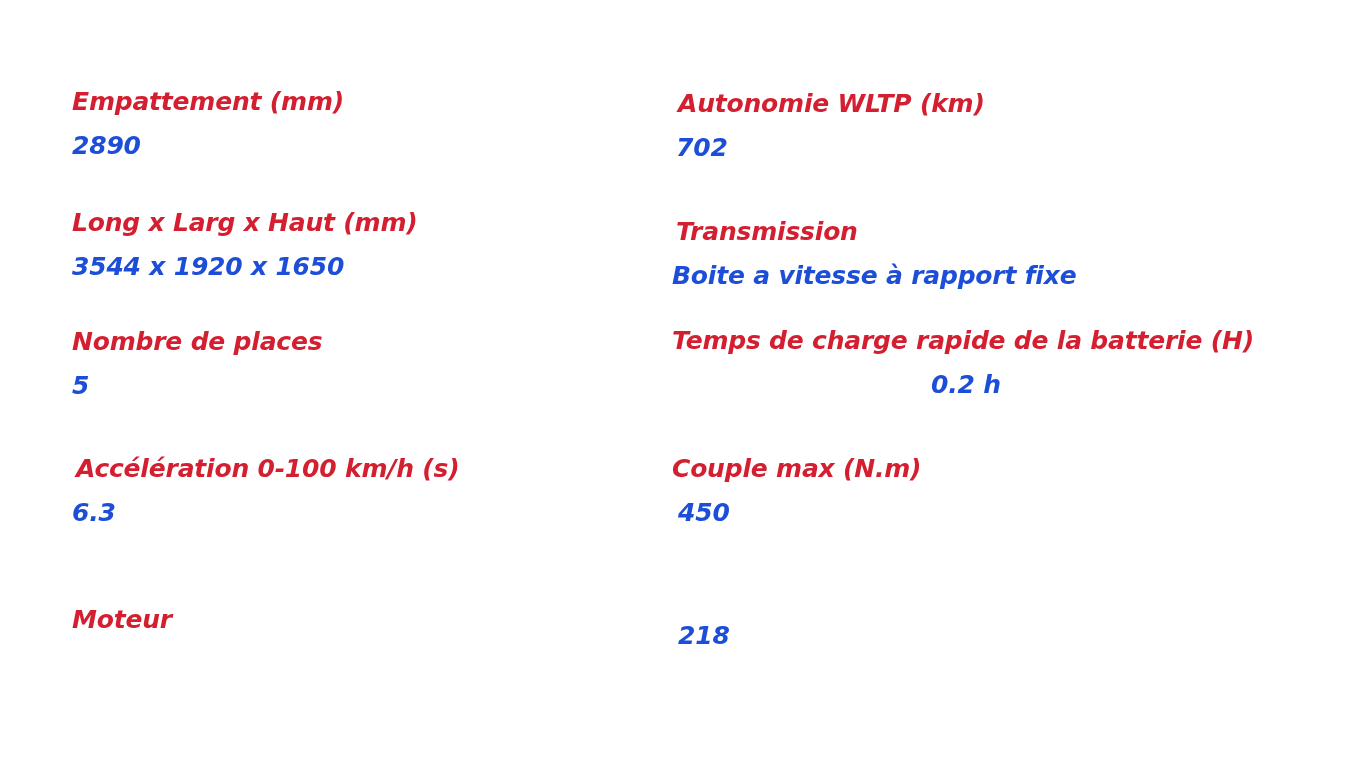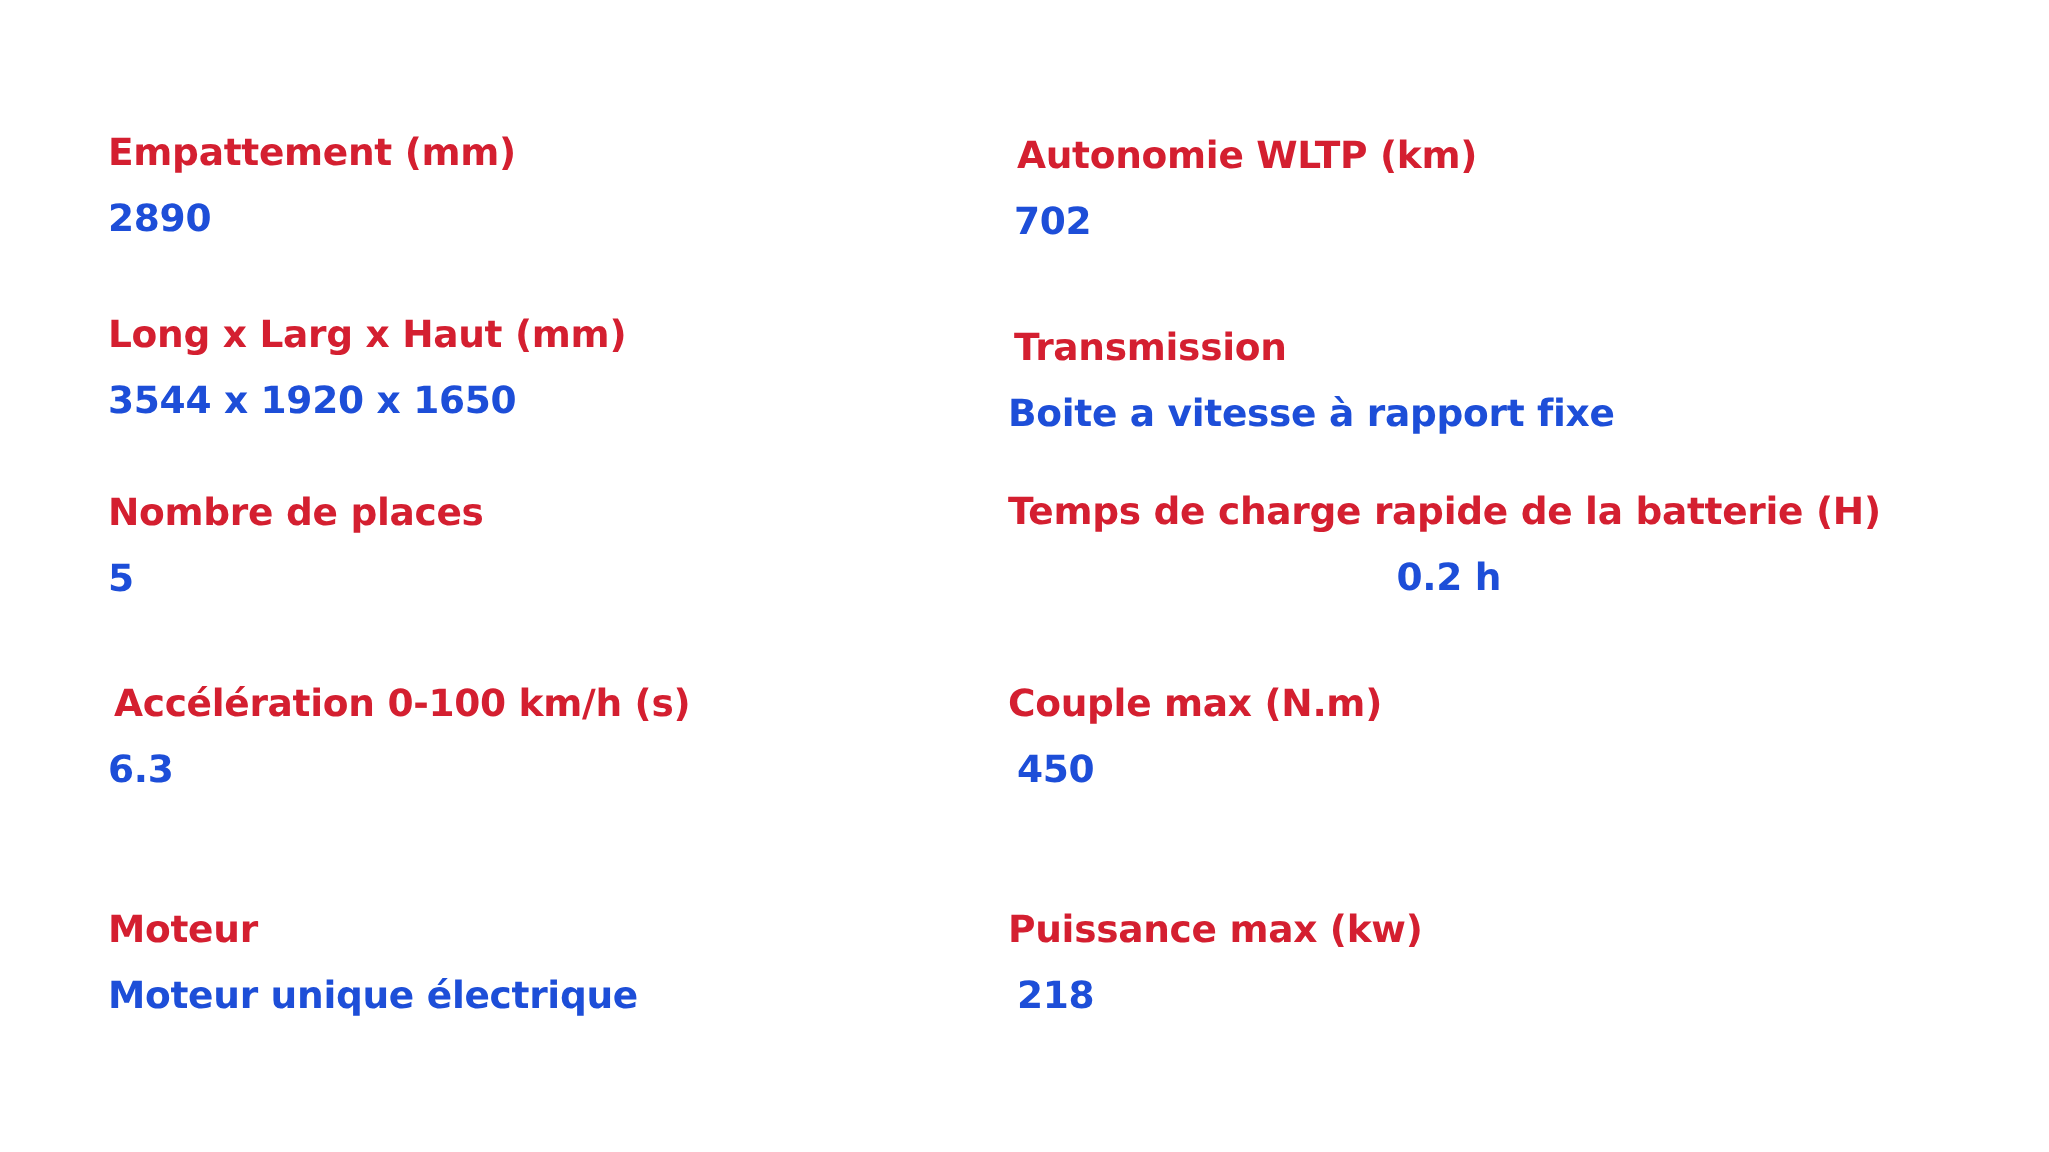--- a/index.html
+++ b/index.html
@@ -11,20 +11,21 @@
     height: 768px;
     background: #ffffff;
     font-family: "DejaVu Sans", sans-serif;
     overflow: hidden;
   }
   .spec-sheet {
     position: relative;
     width: 1366px;
     height: 588px;
     box-sizing: border-box;
+    font-style: italic;
   }
   .column {
     position: absolute;
     top: 0;
   }
   .column-left {
     left: 72px;
     width: 600px;
   }
   .column-right {
@@ -90,21 +91,20 @@
       <div class="spec-value">5</div>
     </div>
 
     <div class="spec-item pair-3">
       <div class="spec-label indent-sm">Accélération 0-100 km/h (s)</div>
       <div class="spec-value">6.3</div>
     </div>
 
     <div class="spec-item pair-4">
       <div class="spec-label">Moteur</div>
-      <div class="spec-value">Moteur unique électrique</div>
     </div>
 
   </div>
 
   <div class="column column-right">
 
     <div class="spec-item pair-0">
       <div class="spec-label indent-md">Autonomie WLTP (km)</div>
       <div class="spec-value indent-sm">702</div>
     </div>
@@ -118,19 +118,18 @@
       <div class="spec-label">Temps de charge rapide de la batterie (H)</div>
       <div class="spec-value indent-md">0.2 h</div>
     </div>
 
     <div class="spec-item pair-3">
       <div class="spec-label">Couple max (N.m)</div>
       <div class="spec-value indent-md">450</div>
     </div>
 
     <div class="spec-item pair-4">
-      <div class="spec-label">Puissance max (kw)</div>
       <div class="spec-value indent-md">218</div>
     </div>
 
   </div>
 
 </div>
 
 </body></html>

